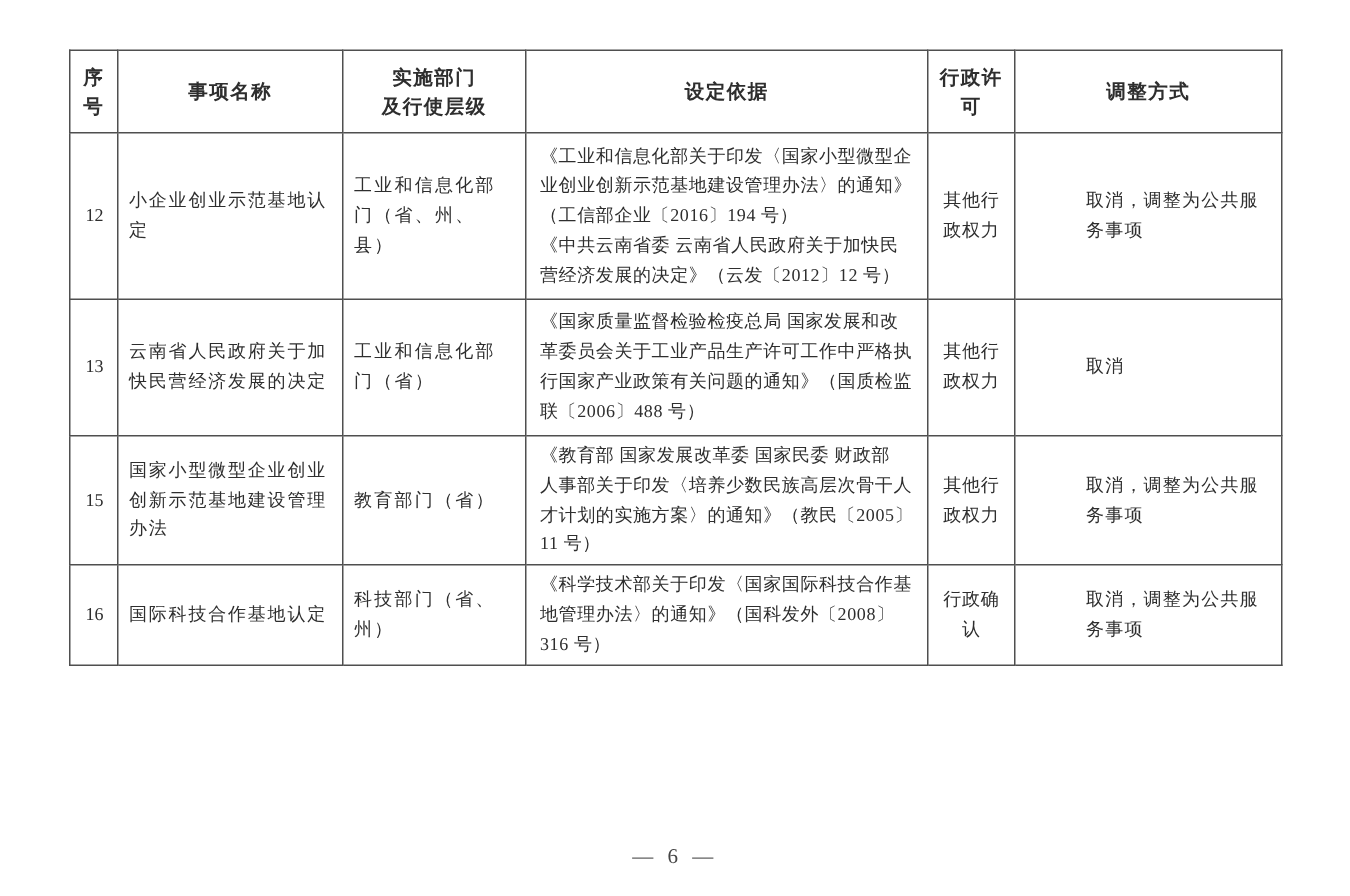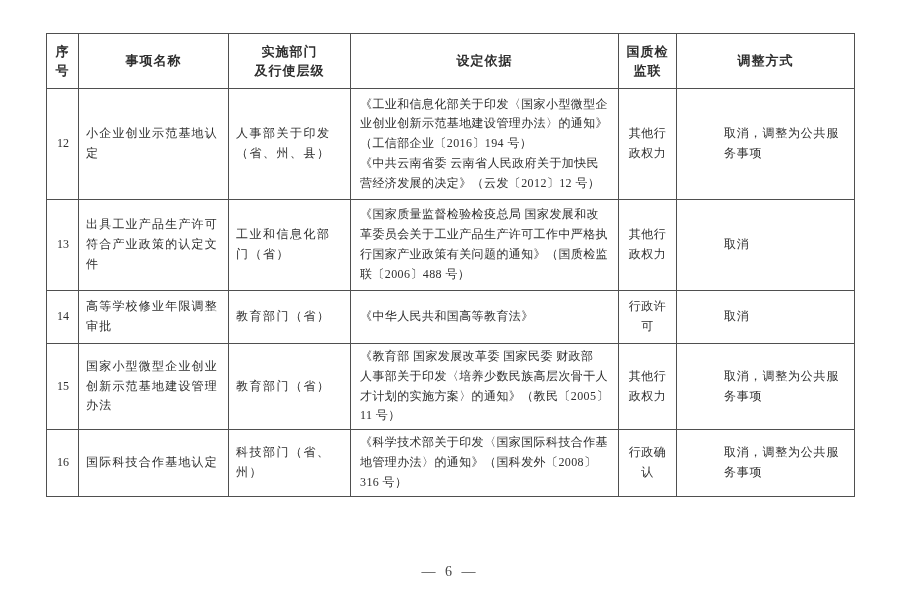--- a/index.html
+++ b/index.html
@@ -94,48 +94,40 @@
     <col style="width:178px">
   </colgroup>
   <thead>
     <tr>
       <th>序
 号</th>
       <th>事项名称</th>
       <th>实施部门
 及行使层级</th>
       <th>设定依据</th>
-      <th>国质检监联</th>
+      <th>行政许可</th>
       <th>调整方式</th>
     </tr>
   </thead>
   <tbody>
       <tr>
     <td class="c-no">12</td>
     <td class="c-name">小企业创业示范基地认定</td>
-    <td class="c-dept">人事部关于印发（省、州、县）</td>
+    <td class="c-dept">工业和信息化部门（省、州、县）</td>
     <td class="c-basis">《工业和信息化部关于印发〈国家小型微型企业创业创新示范基地建设管理办法〉的通知》（工信部企业〔2016〕194 号）
 《中共云南省委 云南省人民政府关于加快民营经济发展的决定》（云发〔2012〕12 号）</td>
     <td class="c-type">其他行政权力</td>
     <td class="c-adjust">取消，调整为公共服务事项</td>
   </tr>
       <tr>
     <td class="c-no">13</td>
-    <td class="c-name">出具工业产品生产许可符合产业政策的认定文件</td>
+    <td class="c-name">云南省人民政府关于加快民营经济发展的决定</td>
     <td class="c-dept">工业和信息化部门（省）</td>
     <td class="c-basis">《国家质量监督检验检疫总局 国家发展和改革委员会关于工业产品生产许可工作中严格执行国家产业政策有关问题的通知》（国质检监联〔2006〕488 号）</td>
     <td class="c-type">其他行政权力</td>
-    <td class="c-adjust">取消</td>
-  </tr>
-      <tr>
-    <td class="c-no">14</td>
-    <td class="c-name">高等学校修业年限调整审批</td>
-    <td class="c-dept">教育部门（省）</td>
-    <td class="c-basis">《中华人民共和国高等教育法》</td>
-    <td class="c-type">行政许可</td>
     <td class="c-adjust">取消</td>
   </tr>
       <tr>
     <td class="c-no">15</td>
     <td class="c-name">国家小型微型企业创业创新示范基地建设管理办法</td>
     <td class="c-dept">教育部门（省）</td>
     <td class="c-basis">《教育部 国家发展改革委 国家民委 财政部 人事部关于印发〈培养少数民族高层次骨干人才计划的实施方案〉的通知》（教民〔2005〕11 号）</td>
     <td class="c-type">其他行政权力</td>
     <td class="c-adjust">取消，调整为公共服务事项</td>
   </tr>

